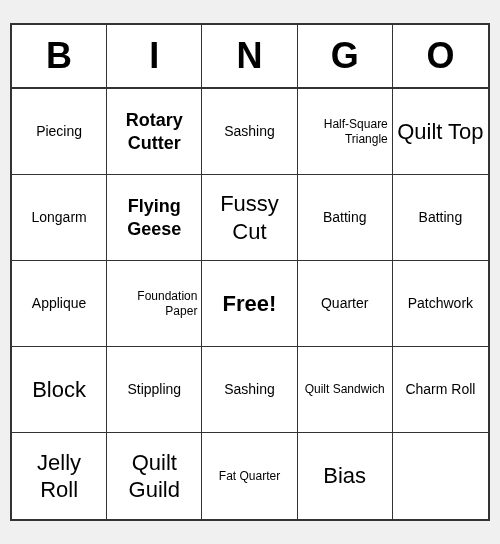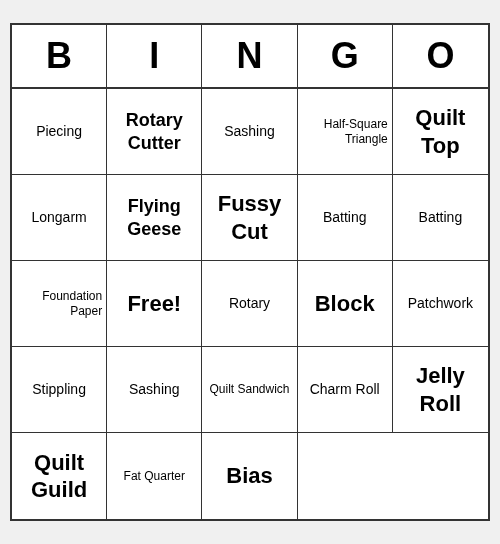--- a/index.html
+++ b/index.html
@@ -66,21 +66,21 @@
     .bingo-cell:nth-child(5n) {
       border-right: none;
     }
 
     .bingo-cell:nth-child(n+21) {
       border-bottom: none;
     }
 
     .bingo-cell.large-text {
       font-size: 22px;
-      font-weight: bold;
+      font-weight: normal;
     }
 
     .bingo-cell.medium-text {
       font-size: 18px;
       font-weight: bold;
     }
 
     .bingo-cell.free-cell {
       font-size: 22px;
       font-weight: bold;
@@ -106,25 +106,26 @@
   <div class="bingo-cell">Piecing</div>
       <div class="bingo-cell medium-text">Rotary Cutter</div>
       <div class="bingo-cell">Sashing</div>
       <div class="bingo-cell small-text">Half-Square Triangle</div>
       <div class="bingo-cell large-text">Quilt Top</div>
       <div class="bingo-cell">Longarm</div>
       <div class="bingo-cell medium-text">Flying Geese</div>
       <div class="bingo-cell large-text">Fussy Cut</div>
       <div class="bingo-cell">Batting</div>
       <div class="bingo-cell">Batting</div>
+      <div class="bingo-cell">Applique</div>
       <div class="bingo-cell small-text">Foundation Paper</div>
       <div class="bingo-cell free-cell">Free!</div>
-      <div class="bingo-cell">Rotary</div>
+      <div class="bingo-cell">Quarter</div>
+      <div class="bingo-cell">Patchwork</div>
       <div class="bingo-cell large-text">Block</div>
-      <div class="bingo-cell">Patchwork</div>
       <div class="bingo-cell">Stippling</div>
       <div class="bingo-cell">Sashing</div>
       <div class="bingo-cell small-text">Quilt Sandwich</div>
       <div class="bingo-cell">Charm Roll</div>
       <div class="bingo-cell large-text">Jelly Roll</div>
       <div class="bingo-cell large-text">Quilt Guild</div>
       <div class="bingo-cell small-text">Fat Quarter</div>
       <div class="bingo-cell large-text">Bias</div>
     </div>
 </div>

